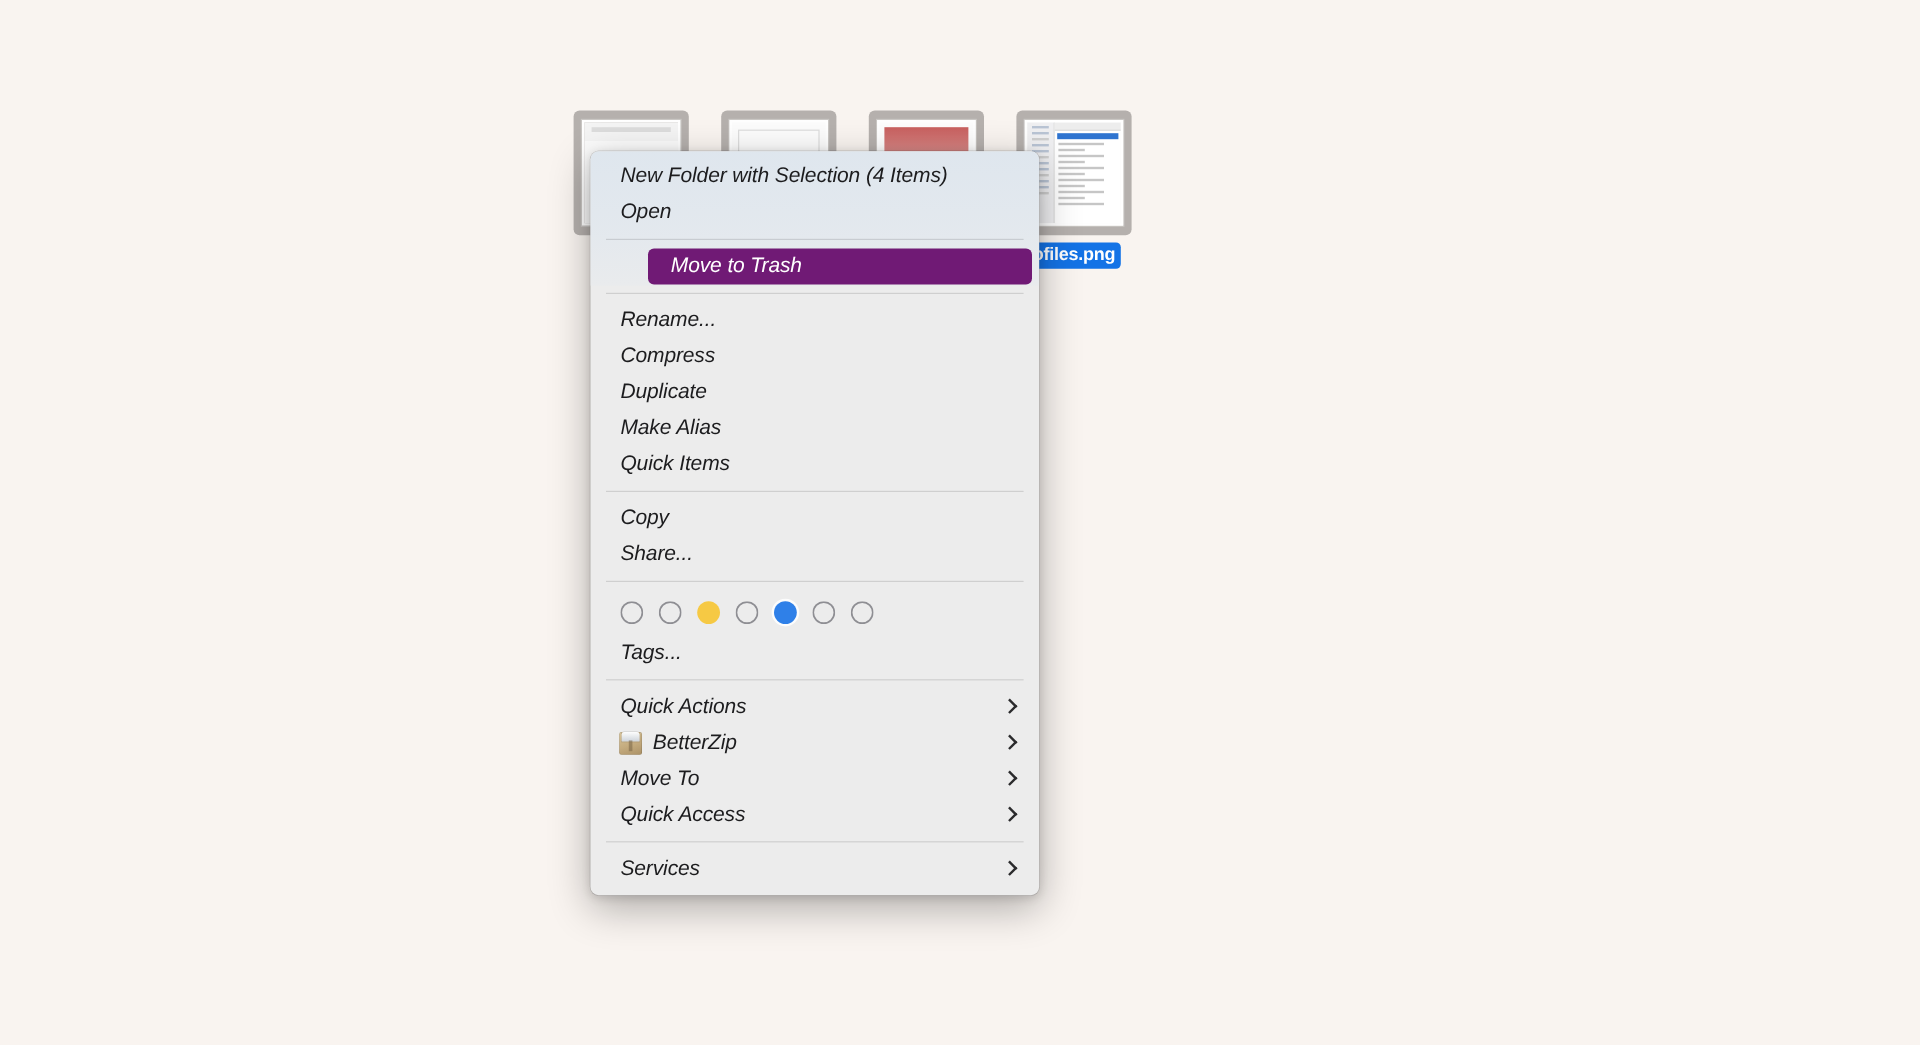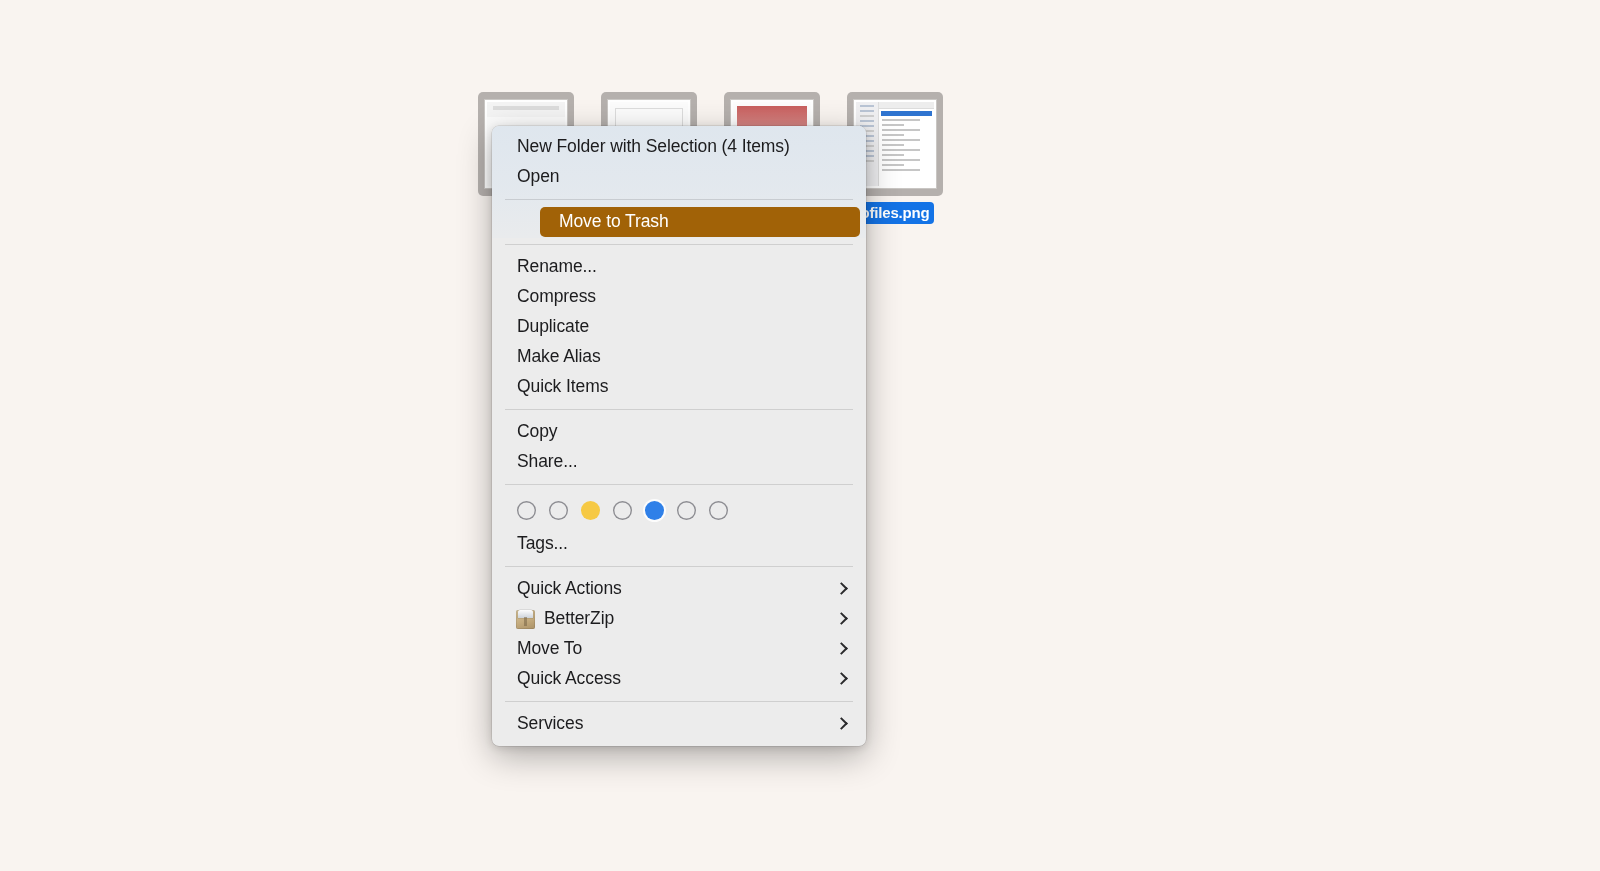--- a/index.html
+++ b/index.html
@@ -138,25 +138,26 @@
     display: flex;
     align-items: center;
     padding: 0 12px 0 19px;
     margin: 0 6px;
     border-radius: 5px;
     font-size: 17.5px;
     color: #1c1c1e;
     line-height: 1;
     white-space: nowrap;
     letter-spacing: -0.1px;
+    font-style: italic;
   }
   .menu-item .label { flex: 1 1 auto; }
 
   .menu-item.selected {
-    background: #a16207;
+    background: #701a75;
     color: #ffffff;
     margin-left: 48px;
   }
 
   .chev {
     flex: 0 0 auto;
     width: 12px;
     height: 12px;
     margin-left: 10px;
     display: inline-block;

